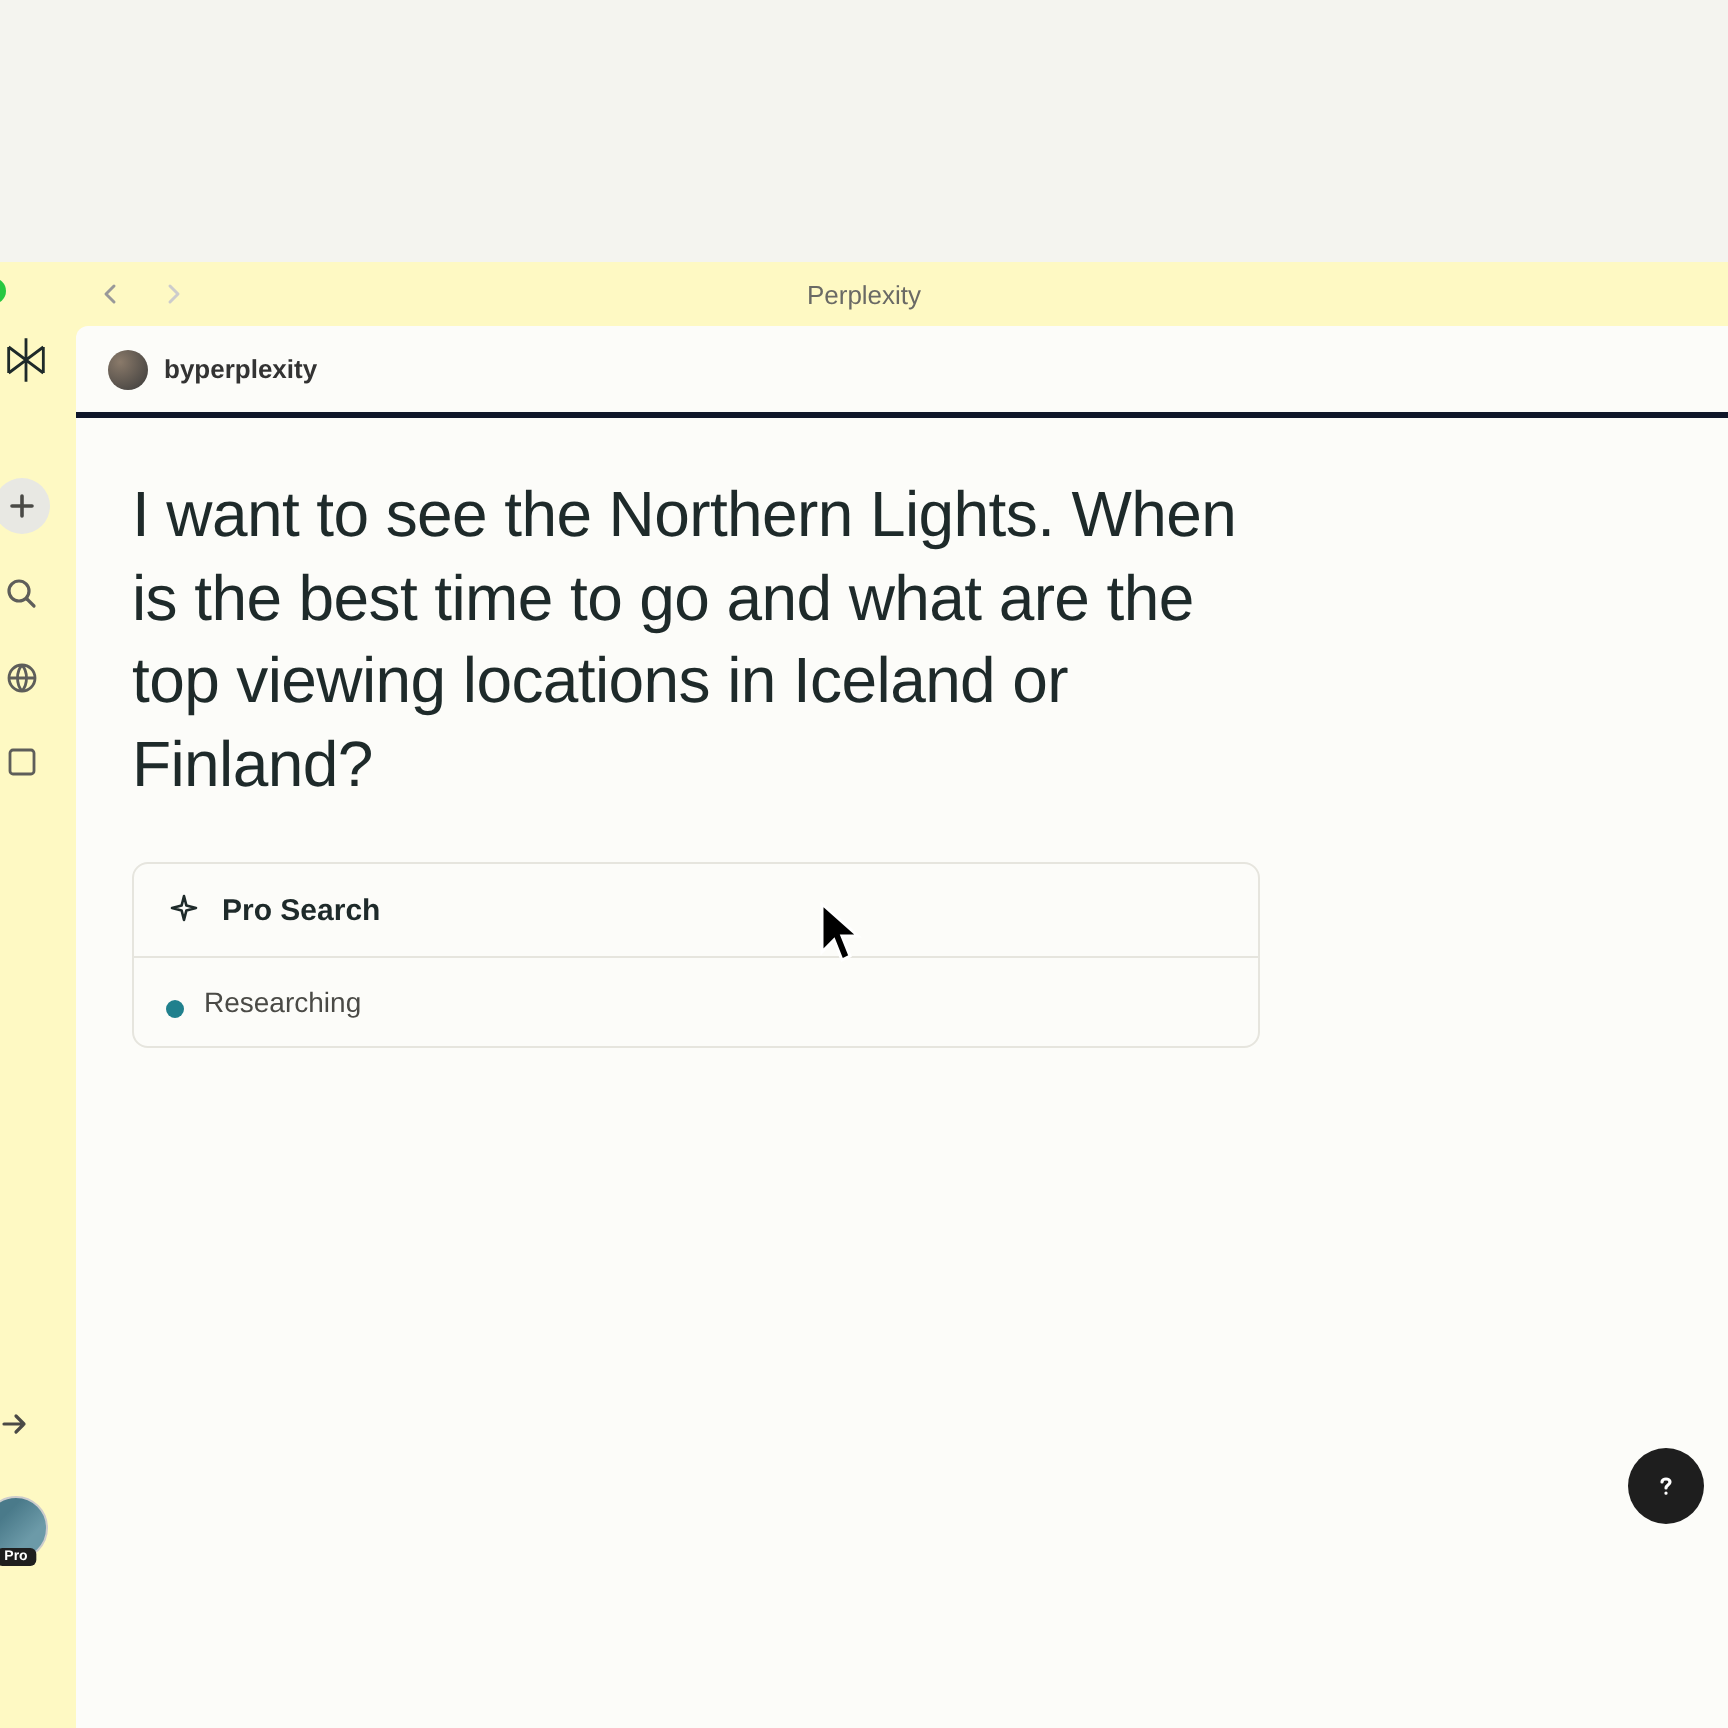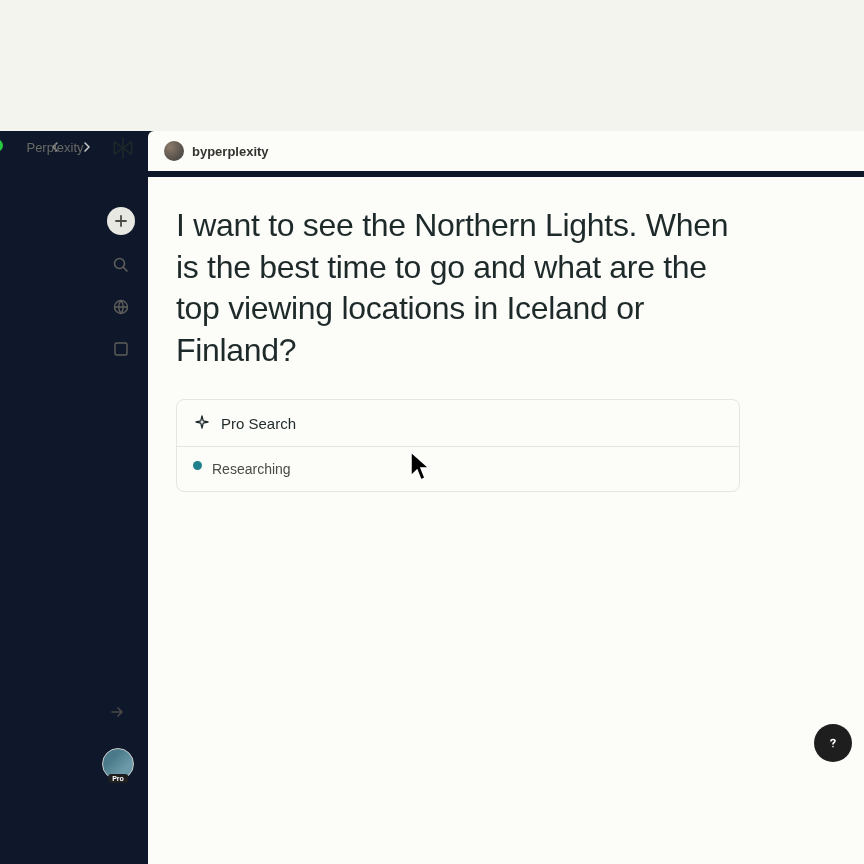--- a/index.html
+++ b/index.html
@@ -10,23 +10,23 @@
       height: 864px;
       overflow: hidden;
       position: relative;
     }
     .app-window {
       position: absolute;
       top: 131px;
       left: 0;
       right: 0;
       bottom: 0;
-      background: #0f172a;
-      display: flex;
-      flex-direction: row;
+      background: #fef9c3;
+      display: flex;
+      flex-direction: column;
     }
     .title-bar {
       height: 32px;
       display: flex;
       align-items: center;
       padding: 0 14px;
       position: relative;
     }
     .traffic-lights {
       display: flex;
@@ -142,21 +142,21 @@
       background: #fcfcf9;
       border-top-left-radius: 6px;
       display: flex;
       flex-direction: column;
     }
     .content-header {
       height: 46px;
       display: flex;
       align-items: center;
       padding: 0 16px;
-      border-bottom: 6px solid #0f172a;
+      border-bottom: 3px solid #0f172a;
     }
     .author-avatar {
       width: 20px;
       height: 20px;
       border-radius: 50%;
       background: radial-gradient(circle at 30% 30%, #8a7a6a, #3a3a3a);
       margin-right: 8px;
     }
     .author-name {
       font-size: 13px;
@@ -188,29 +188,29 @@
     }
     .sparkle-icon {
       width: 18px;
       height: 18px;
       display: flex;
       align-items: center;
       justify-content: center;
     }
     .pro-search-label {
       font-size: 15px;
-      font-weight: 400;
+      font-weight: 700;
       color: #1e2a2a;
       text-align: center;
     }
     .search-status {
       border-top: 1px solid #e6e5de;
       padding: 14px 16px;
       display: flex;
-      align-items: flex-start;
+      align-items: flex-end;
       gap: 10px;
     }
     .status-dot {
       width: 9px;
       height: 9px;
       border-radius: 50%;
       background: #20808d;
     }
     .status-text {
       font-size: 14px;

